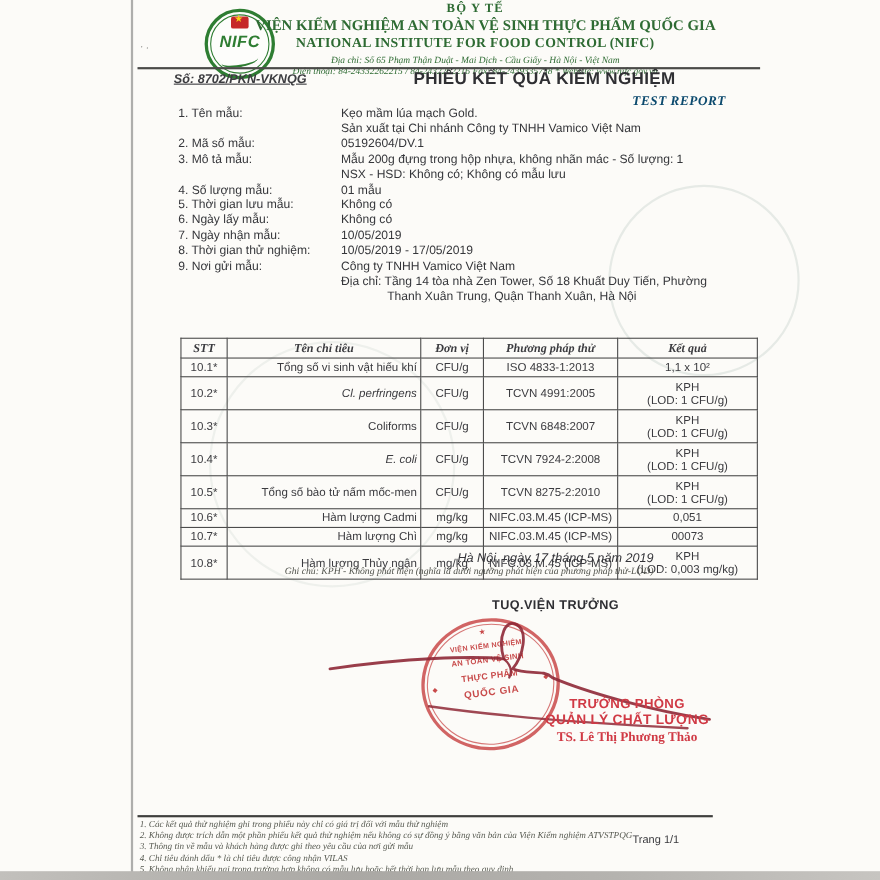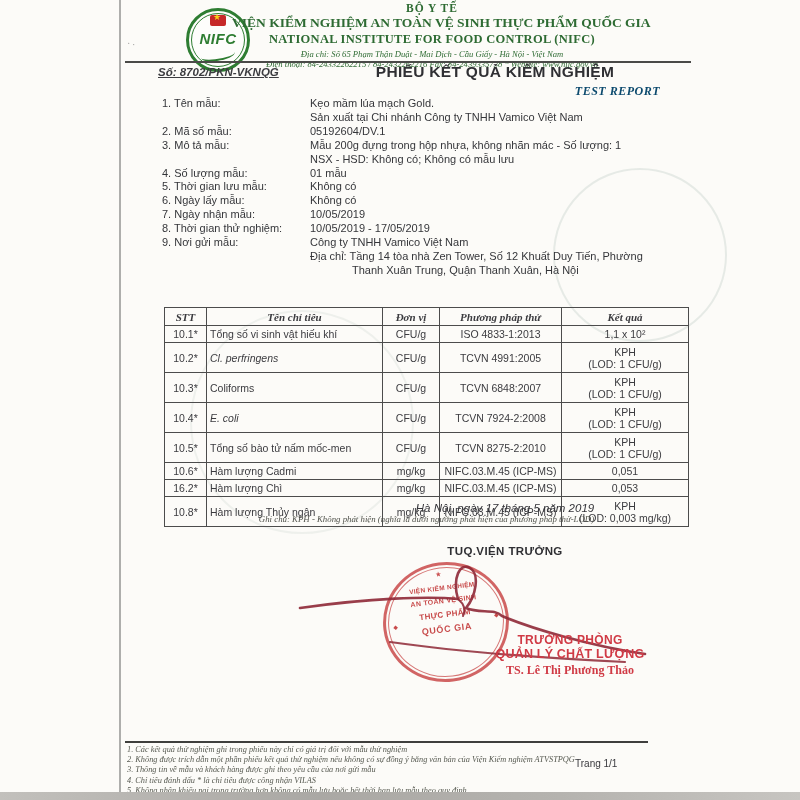--- a/index.html
+++ b/index.html
@@ -41,21 +41,21 @@
   .info .row{display:flex;line-height:13.9px;}
   .info .lbl{width:148px;flex:0 0 148px;}
   .info .val{flex:1;}
   .info .indent .val{padding-left:42px;}
 
   
   table.results{position:absolute;left:164px;top:307px;width:524px;border-collapse:collapse;table-layout:fixed;color:#3b3b3f;}
   table.results td,table.results th{border:1px solid #4c4c4c;padding:0 3px;font-size:10.5px;overflow:hidden;}
   table.results th{font-family:"Liberation Serif",serif;font-style:italic;font-weight:bold;font-size:11px;text-align:center;height:17px;}
   td.c{text-align:center;}
-  td.n{text-align:left;padding-left:6px;margin-top:24px;}
+  td.n{text-align:right;padding-left:6px;margin-top:24px;}
   tr.h1{height:17px;} tr.h2{height:30px;}
   .it{font-style:italic;}
   .res2{font-size:10.5px;line-height:12px;}
 
   .tbl-note{position:absolute;left:165px;top:514px;width:523px;text-align:center;font-family:"Liberation Serif",serif;font-style:italic;font-size:8.8px;color:#4e5049;}
 
   .place-date{position:absolute;left:330px;top:502px;width:350px;text-align:center;font-family:Liberation Sans, sans-serif;font-style:italic;font-size:11.5px;color:#333338;}
   .tuq{position:absolute;left:330px;top:545px;width:350px;text-align:center;font-size:11.5px;font-weight:bold;color:#2f2f33;letter-spacing:.4px;}
 
   
@@ -154,21 +154,21 @@
     <div class="row">
         <div class="lbl">8. Thời gian thử nghiệm:</div>
         <div class="val">10/05/2019 - 17/05/2019</div>
       </div>
     <div class="row">
         <div class="lbl">9. Nơi gửi mẫu:</div>
         <div class="val">Công ty TNHH Vamico Việt Nam</div>
       </div>
     <div class="row">
         <div class="lbl"></div>
-        <div class="val">Địa chỉ: Tầng 14 tòa nhà Zen Tower, Số 12 Khuất Duy Tiến, Phường</div>
+        <div class="val">Địa chỉ: Tầng 14 tòa nhà Zen Tower, Số 18 Khuất Duy Tiến, Phường</div>
       </div>
     <div class="row indent">
         <div class="lbl"></div>
         <div class="val">Thanh Xuân Trung, Quận Thanh Xuân, Hà Nội</div>
       </div>
   </div>
 
   <table class="results">
     <colgroup>
         <col style="width:42px">
@@ -233,25 +233,25 @@
           </td>
     </tr>
     <tr class="h1">
       <td class="c">10.6*</td>
       <td class="n">Hàm lượng Cadmi</td>
       <td class="c">mg/kg</td>
       <td class="c">NIFC.03.M.45 (ICP-MS)</td>
       <td class="c">0,051</td>
     </tr>
     <tr class="h1">
-      <td class="c">16.2*</td>
+      <td class="c">10.7*</td>
       <td class="n">Hàm lượng Chì</td>
       <td class="c">mg/kg</td>
       <td class="c">NIFC.03.M.45 (ICP-MS)</td>
-      <td class="c">0,053</td>
+      <td class="c">00073</td>
     </tr>
     <tr class="h2">
       <td class="c">10.8*</td>
       <td class="n">Hàm lượng Thủy ngân</td>
       <td class="c">mg/kg</td>
       <td class="c">NIFC.03.M.45 (ICP-MS)</td>
       <td class="c res2">
             <div>KPH</div>
             <div>(LOD: 0,003 mg/kg)</div>
           </td>

